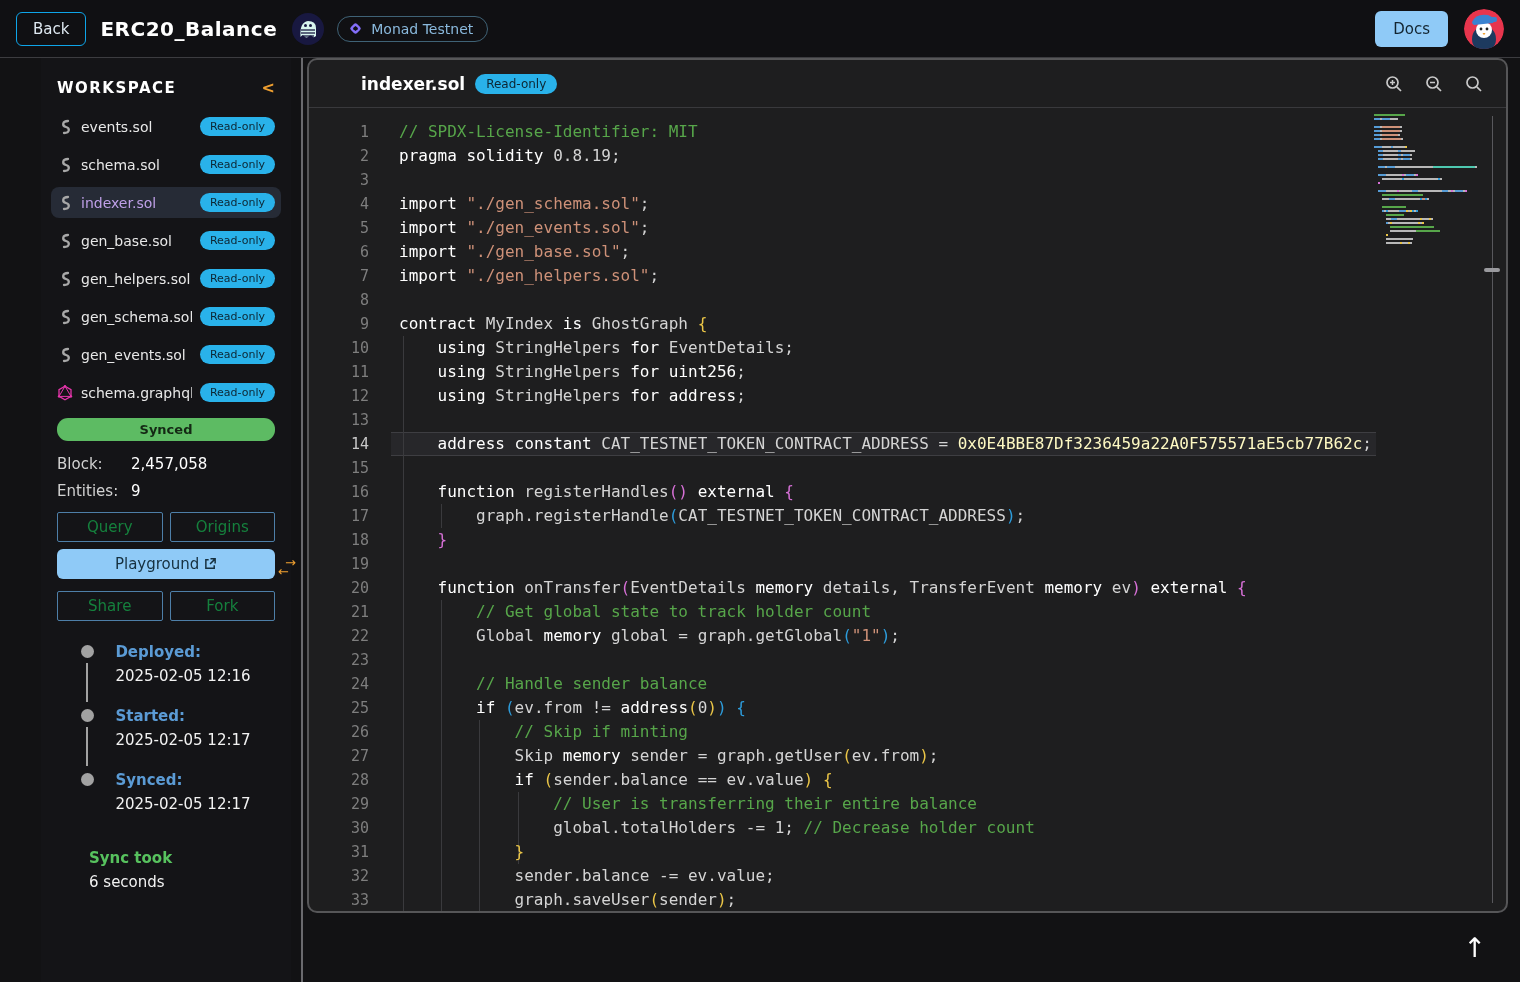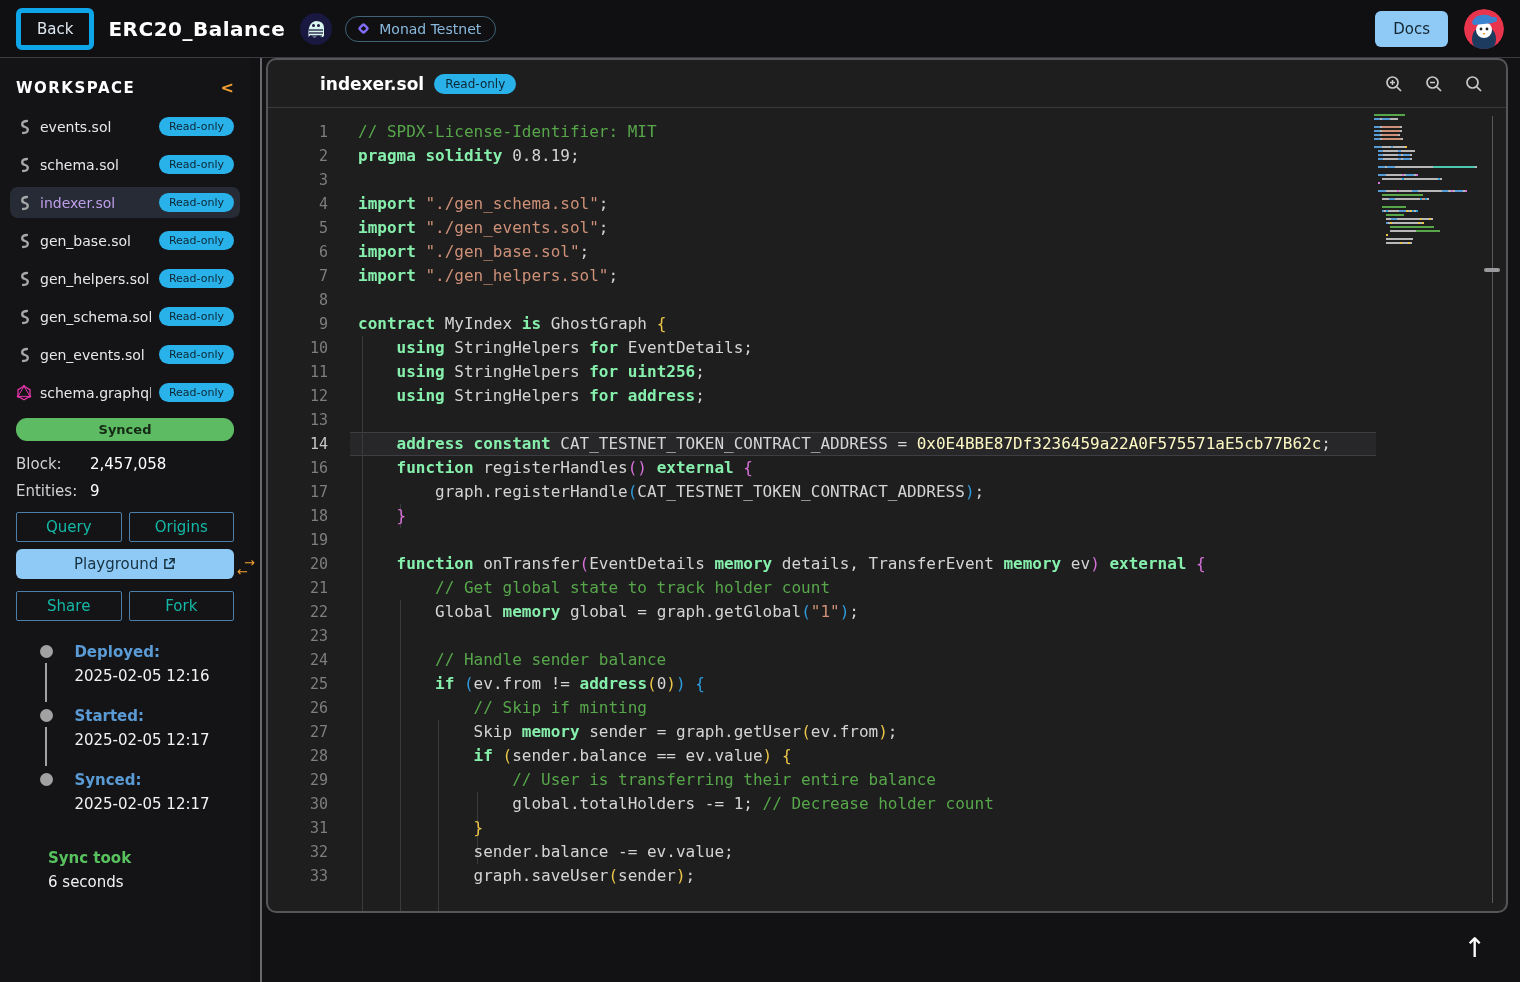--- a/index.html
+++ b/index.html
@@ -2,36 +2,36 @@
 <html><head>
 <meta charset="utf-8">
 <style>
   * { margin:0; padding:0; box-sizing:border-box; }
   html,body { width:1520px; height:982px; overflow:hidden; background:#121214;
     font-family:"DejaVu Sans", "Liberation Sans", sans-serif; color:#e6e6e6; }
 
   
   .topbar { height:58px; display:flex; align-items:center; padding:0 16px;
     background:#101013; border-bottom:1px solid #3c3c40; }
-  .btn-outline { background:transparent; border:5px solid #0ea5e9; color:#dfe9f2;
+  .btn-outline { background:transparent; border:1px solid #0ea5e9; color:#dfe9f2;
     border-radius:6px; font-size:15px; padding:7px 16px; cursor:pointer;
     font-family:inherit; }
   .app-title { font-size:20px; font-weight:bold; color:#ffffff; margin-left:14px; letter-spacing:.5px; }
   .ghost-logo { width:34px; height:34px; margin-left:14px; }
   .net-pill { display:flex; align-items:center; gap:8px; margin-left:12px;
     border:1px solid #3f6276; border-radius:14px; padding:4px 14px 4px 10px; }
   .net-pill span { color:#8ab9dd; font-size:14px; }
   .top-spacer { flex:1; }
   .btn-primary { background:#8fcaf7; color:#132530; border:none; border-radius:6px;
     font-size:15px; padding:9px 18px; cursor:pointer; font-family:inherit; }
   .avatar { width:40px; height:40px; margin-left:16px; border-radius:50%; overflow:hidden; cursor:pointer; }
 
   
   .content { display:flex; height:924px; }
-  .sidebar { width:250px; padding:14px 16px 0 16px; background:#141417; overflow:hidden; }
+  .sidebar { width:250px; padding:14px 16px 0 16px; background:#141417; overflow:hidden;margin-left:41px; }
   .divider-col { width:16px; position:relative; }
   .divider-line { position:absolute; left:10px; top:0; bottom:0; width:2px; background:#6a6a6e; }
   .resize-handle { position:absolute; left:-6px; top:500px; width:26px; height:22px;
     color:#f0a030; font-size:13px; line-height:9px; cursor:col-resize; text-align:left; }
   .resize-handle .a2 { display:block; margin-left:-7px; }
   .main { flex:1; padding-right:12px; display:flex; flex-direction:column; }
 
   
   .ws-header { display:flex; align-items:center; justify-content:space-between; margin:6px 0 14px 0; }
   .ws-title { font-size:15px; font-weight:bold; letter-spacing:1.5px; color:#ffffff; }
@@ -42,21 +42,21 @@
   .file-name { font-size:14px; color:#e8e8e8; flex:1; white-space:nowrap; overflow:hidden; }
   .file-row.selected .file-name { color:#bfa0e8; }
   .pill-badge { background:#29b2ea; color:#0d2633; font-size:11px; padding:3px 10px;
     border-radius:10px; white-space:nowrap; }
   .synced-pill { margin:10px 0 14px 0; background:#5dbb63; color:#142814; text-align:center;
     font-size:13px; font-weight:bold; border-radius:11px; padding:4px 0; }
   .stat-row { display:flex; margin-bottom:9px; font-size:15px; }
   .stat-label { width:74px; color:#d2d2d2; }
   .stat-value { color:#ffffff; }
   .btn-grid { display:flex; gap:7px; margin-top:12px; }
-  .side-btn { flex:1; background:transparent; border:1px solid #4e7fa8; color:#14b8a6;
+  .side-btn { flex:1; background:transparent; border:1px solid #4e7fa8; color:#15803d;
     border-radius:2px; font-size:15px; padding:5px 0; cursor:pointer; font-family:inherit; }
   .playground-btn { width:100%; margin-top:7px; background:#8fcaf7; color:#16303f; border:none;
     border-radius:6px; font-size:15px; padding:6px 0; cursor:pointer; font-family:inherit; }
   .timeline { margin-top:22px; }
   .tl-item { display:flex;justify-content:center; }
   .tl-rail { width:26px; display:flex; flex-direction:column; align-items:flex-start; }
   .tl-dot { width:13px; height:13px; border-radius:50%; background:#a2a2a2; margin-top:2px; }
   .tl-line { width:2px; background:#a2a2a2; flex:1; margin:5px 0 5px 5px; min-height:28px; }
   .tl-body { padding-left:8px; padding-bottom:22px; }
   .tl-label { color:#5b9bd5; font-weight:bold; font-size:15px; }
@@ -79,21 +79,21 @@
   .code-area { position:relative; flex:1; overflow:hidden;
     font-family:"DejaVu Sans Mono", "Liberation Mono", monospace; font-size:16px; }
   #code-lines { position:relative; padding-top:12px; }
   .code-row { position:relative; height:24px; line-height:24px; white-space:pre; color:#d4d4d4; }
   .code-row > span { position:relative; z-index:1; }
   .ln { display:inline-block; width:60px; text-align:right; margin-right:30px;
     color:#7e7e7e; font-size:15px; }
   .code-row.hl::before { content:""; position:absolute; left:82px; right:130px; top:0; bottom:0;
     background:#27272a; border-top:1px solid #3e3e42; border-bottom:1px solid #3e3e42; z-index:0; }
   .code-row.hl .ln { color:#c8c8c8; }
-  .tok-kw { color:#86efac;font-weight:bold; } .tok-cm { color:#57A64A; } .tok-str { color:#CE9178; }
+  .tok-kw { color:#ffffff; } .tok-cm { color:#57A64A; } .tok-str { color:#CE9178; }
   .tok-addr { color:#fef9c3; } .tok-pl { color:#d4d4d4; }
   .tok-b1 { color:#EAC547; } .tok-b2 { color:#D670D6; } .tok-b3 { color:#2D9CDB; }
   .indent-guide { position:absolute; width:1px; background:#3a3a3d; z-index:0; }
 
   #minimap { position:absolute; top:6px; right:26px; width:106px; cursor:pointer; }
   .mini-row { height:2px; margin-bottom:2px; display:flex; }
   .mini-row span { height:2px; display:inline-block; }
   .v-scroll-track { position:absolute; top:8px; bottom:8px; right:13px; width:1px; background:#58585c; }
   .v-scroll-thumb { position:absolute; top:160px; right:6px; width:16px; height:4px;
     background:#9a9a9e; border-radius:2px; cursor:grab; }
@@ -316,20 +316,21 @@
             <div class="code-row"><span class="ln">5</span><span class="tok-kw">import</span><span class="tok-pl"> </span><span class="tok-str">"./gen_events.sol"</span><span class="tok-pl">;</span></div>
             <div class="code-row"><span class="ln">6</span><span class="tok-kw">import</span><span class="tok-pl"> </span><span class="tok-str">"./gen_base.sol"</span><span class="tok-pl">;</span></div>
             <div class="code-row"><span class="ln">7</span><span class="tok-kw">import</span><span class="tok-pl"> </span><span class="tok-str">"./gen_helpers.sol"</span><span class="tok-pl">;</span></div>
             <div class="code-row"><span class="ln">8</span></div>
             <div class="code-row"><span class="ln">9</span><span class="tok-kw">contract</span><span class="tok-pl"> MyIndex </span><span class="tok-kw">is</span><span class="tok-pl"> GhostGraph </span><span class="tok-b1">{</span></div>
             <div class="code-row"><span class="ln">10</span><span class="tok-pl">    </span><span class="tok-kw">using</span><span class="tok-pl"> StringHelpers </span><span class="tok-kw">for</span><span class="tok-pl"> EventDetails;</span></div>
             <div class="code-row"><span class="ln">11</span><span class="tok-pl">    </span><span class="tok-kw">using</span><span class="tok-pl"> StringHelpers </span><span class="tok-kw">for</span><span class="tok-pl"> </span><span class="tok-kw">uint256</span><span class="tok-pl">;</span></div>
             <div class="code-row"><span class="ln">12</span><span class="tok-pl">    </span><span class="tok-kw">using</span><span class="tok-pl"> StringHelpers </span><span class="tok-kw">for</span><span class="tok-pl"> </span><span class="tok-kw">address</span><span class="tok-pl">;</span></div>
             <div class="code-row"><span class="ln">13</span></div>
             <div class="code-row hl"><span class="ln">14</span><span class="tok-pl">    </span><span class="tok-kw">address</span><span class="tok-pl"> </span><span class="tok-kw">constant</span><span class="tok-pl"> CAT_TESTNET_TOKEN_CONTRACT_ADDRESS = </span><span class="tok-addr">0x0E4BBE87Df3236459a22A0F575571aE5cb77B62c</span><span class="tok-pl">;</span></div>
+            <div class="code-row"><span class="ln">15</span></div>
             <div class="code-row"><span class="ln">16</span><span class="tok-pl">    </span><span class="tok-kw">function</span><span class="tok-pl"> registerHandles</span><span class="tok-b2">()</span><span class="tok-pl"> </span><span class="tok-kw">external</span><span class="tok-pl"> </span><span class="tok-b2">{</span></div>
             <div class="code-row"><span class="ln">17</span><span class="tok-pl">        graph.registerHandle</span><span class="tok-b3">(</span><span class="tok-pl">CAT_TESTNET_TOKEN_CONTRACT_ADDRESS</span><span class="tok-b3">)</span><span class="tok-pl">;</span></div>
             <div class="code-row"><span class="ln">18</span><span class="tok-pl">    </span><span class="tok-b2">}</span></div>
             <div class="code-row"><span class="ln">19</span></div>
             <div class="code-row"><span class="ln">20</span><span class="tok-pl">    </span><span class="tok-kw">function</span><span class="tok-pl"> onTransfer</span><span class="tok-b2">(</span><span class="tok-pl">EventDetails </span><span class="tok-kw">memory</span><span class="tok-pl"> details, TransferEvent </span><span class="tok-kw">memory</span><span class="tok-pl"> ev</span><span class="tok-b2">)</span><span class="tok-pl"> </span><span class="tok-kw">external</span><span class="tok-pl"> </span><span class="tok-b2">{</span></div>
             <div class="code-row"><span class="ln">21</span><span class="tok-pl">        </span><span class="tok-cm">// Get global state to track holder count</span></div>
             <div class="code-row"><span class="ln">22</span><span class="tok-pl">        Global </span><span class="tok-kw">memory</span><span class="tok-pl"> global = graph.getGlobal</span><span class="tok-b3">(</span><span class="tok-str">"1"</span><span class="tok-b3">)</span><span class="tok-pl">;</span></div>
             <div class="code-row"><span class="ln">23</span></div>
             <div class="code-row"><span class="ln">24</span><span class="tok-pl">        </span><span class="tok-cm">// Handle sender balance</span></div>
             <div class="code-row"><span class="ln">25</span><span class="tok-pl">        </span><span class="tok-kw">if</span><span class="tok-pl"> </span><span class="tok-b3">(</span><span class="tok-pl">ev.from != </span><span class="tok-kw">address</span><span class="tok-b1">(</span><span class="tok-pl">0</span><span class="tok-b1">)</span><span class="tok-b3">)</span><span class="tok-pl"> </span><span class="tok-b3">{</span></div>

